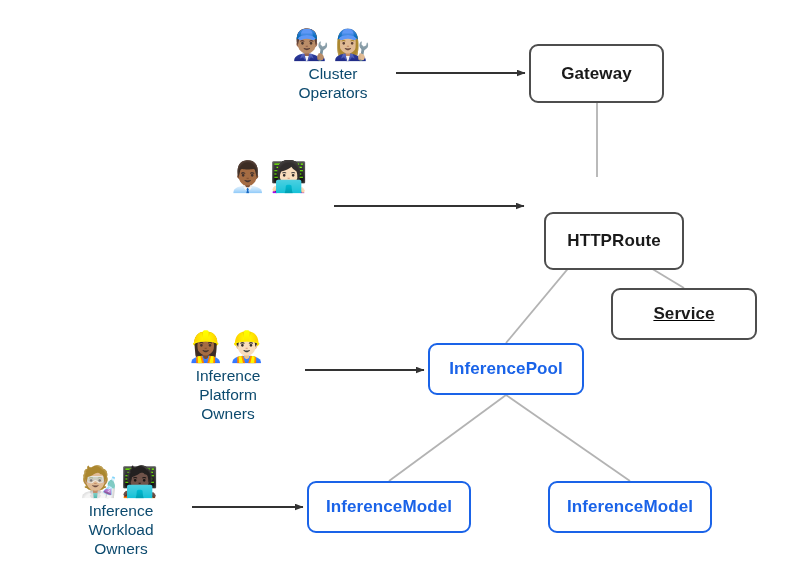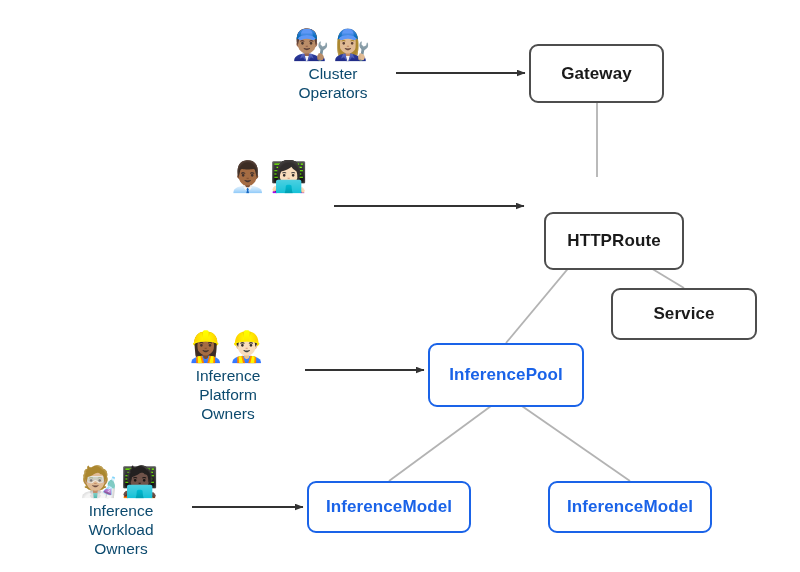--- a/index.html
+++ b/index.html
@@ -99,24 +99,24 @@
       </g>
   </svg>
 
   <div id="node-layer">
       <div class="node dark" style="left: 529px; top: 44px; width: 135px; height: 59px;">
         <span class="node-label">Gateway</span>
       </div>
       <div class="node dark" style="left: 544px; top: 177px; width: 140px; height: 58px; margin-top: 35px;">
         <span class="node-label">HTTPRoute</span>
       </div>
-      <div class="node dark" style="left: 611px; top: 288px; width: 146px; height: 52px;">
+      <div class="node dark" style="left: 611px; top: 288px; width: 146px; height: 52px; text-decoration: underline;">
         <span class="node-label">Service</span>
       </div>
-      <div class="node accent" style="left: 428px; top: 343px; width: 156px; height: 64px;">
+      <div class="node accent" style="left: 428px; top: 343px; width: 156px; height: 52px;">
         <span class="node-label">InferencePool</span>
       </div>
       <div class="node accent" style="left: 307px; top: 481px; width: 164px; height: 52px;">
         <span class="node-label">InferenceModel</span>
       </div>
       <div class="node accent" style="left: 548px; top: 481px; width: 164px; height: 52px;">
         <span class="node-label">InferenceModel</span>
       </div>
     </div>
   <div id="persona-layer">

